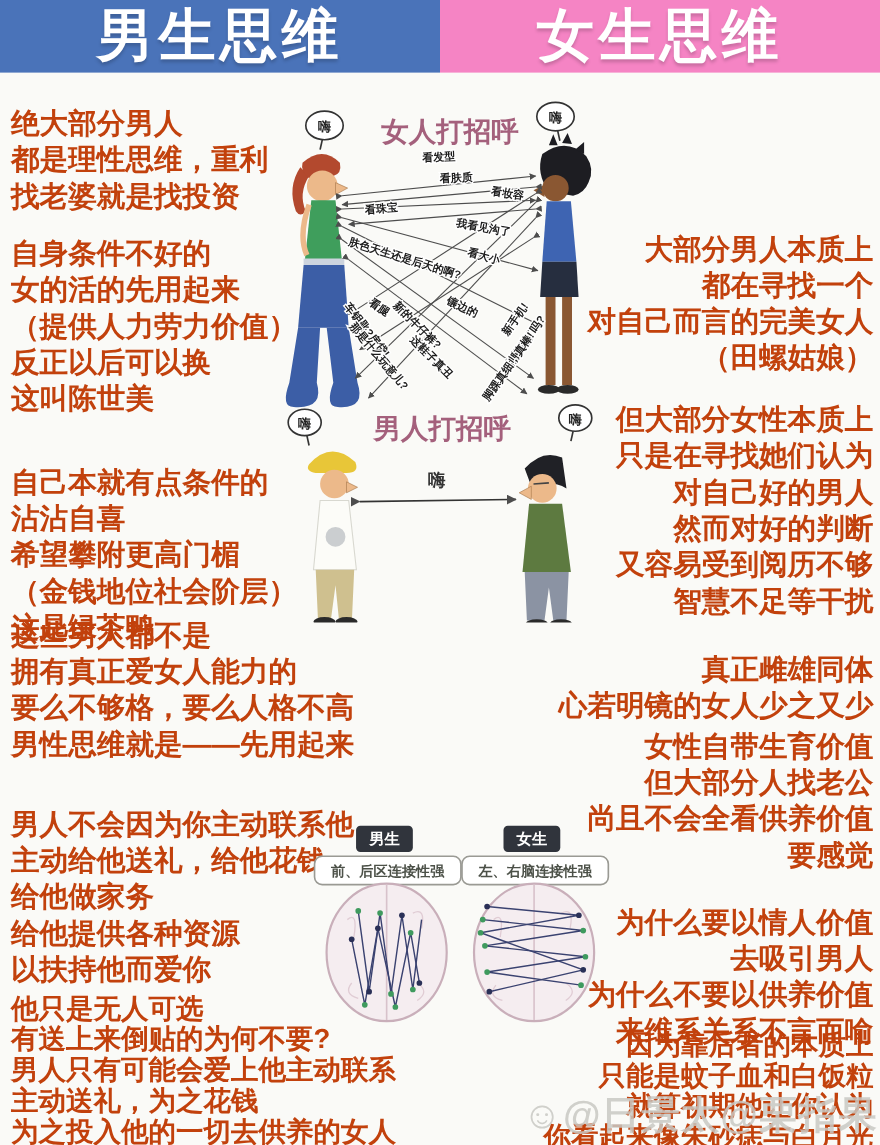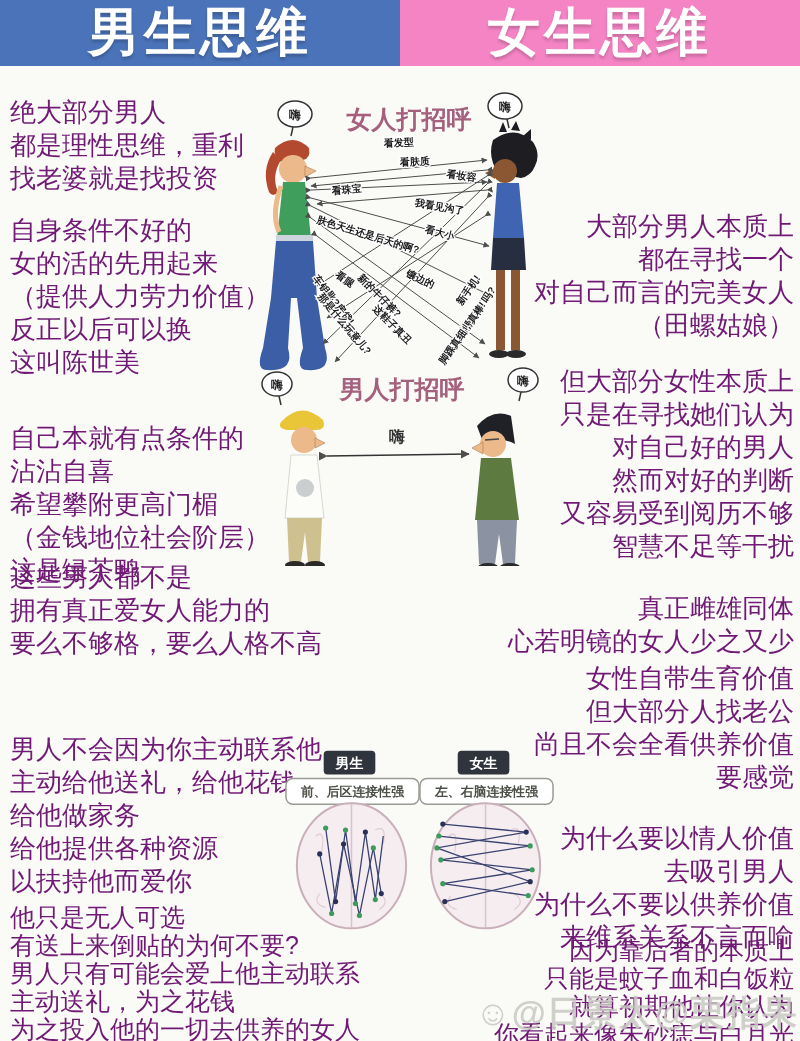--- a/index.html
+++ b/index.html
@@ -6,21 +6,21 @@
   .page{position:relative;width:800px;height:1041px;margin:0 auto;background:#fafaf7;overflow:hidden;
         font-family:"Liberation Sans","DejaVu Sans",sans-serif;}
   
   .header{display:flex;height:66px;width:100%;}
   .header-half{flex:1;display:flex;align-items:center;justify-content:center;}
   .header-left{background:#4a73b9;}
   .header-right{background:#f584c4;}
   .header-title{font-size:52px;font-weight:900;color:#ffffff;letter-spacing:4px;
                 text-shadow:0 3px 3px rgba(0,0,0,0.18);}
   
-  .para{position:absolute;font-weight:400;font-size:26px;line-height:33px;color:#701a75;
+  .para{position:absolute;font-weight:700;font-size:26px;line-height:33px;color:#c2410c;
         white-space:pre-line;}
   .para.left-col{left:10px;text-align:left;}
   .para.right-col{right:6px;text-align:right;}
   .para.tight{font-size:25px;line-height:28px;}
   
   .lp1{top:96px;}  .lp2{top:214px;} .lp3{top:422px;} .lp4{top:561px;}
   .lp5{top:660px;} .lp6{top:733px;} .lp7{top:903px;}
   .rp1{top:100px;} .rp2{top:210px;} .rp3{top:365px;} .rp4{top:592px;margin-left:32px;}
   .rp5{top:662px;} .rp6{top:822px;} .rp7{top:936px;}
   
@@ -64,20 +64,21 @@
 反正以后可以换
 这叫陈世美</div>
   <div class="para left-col lp3">自己本就有点条件的
 沾沾自喜
 希望攀附更高门楣
 （金钱地位社会阶层）
 这是绿茶鸭</div>
   <div class="para left-col lp4">这些男人都不是
 拥有真正爱女人能力的
 要么不够格，要么人格不高</div>
+  <div class="para left-col lp5">男性思维就是——先用起来</div>
   <div class="para left-col lp6">男人不会因为你主动联系他
 主动给他送礼，给他花钱
 给他做家务
 给他提供各种资源
 以扶持他而爱你</div>
   <div class="para left-col lp7 tight">他只是无人可选
 有送上来倒贴的为何不要?
 男人只有可能会爱上他主动联系
 主动送礼，为之花钱
 为之投入他的一切去供养的女人</div>

